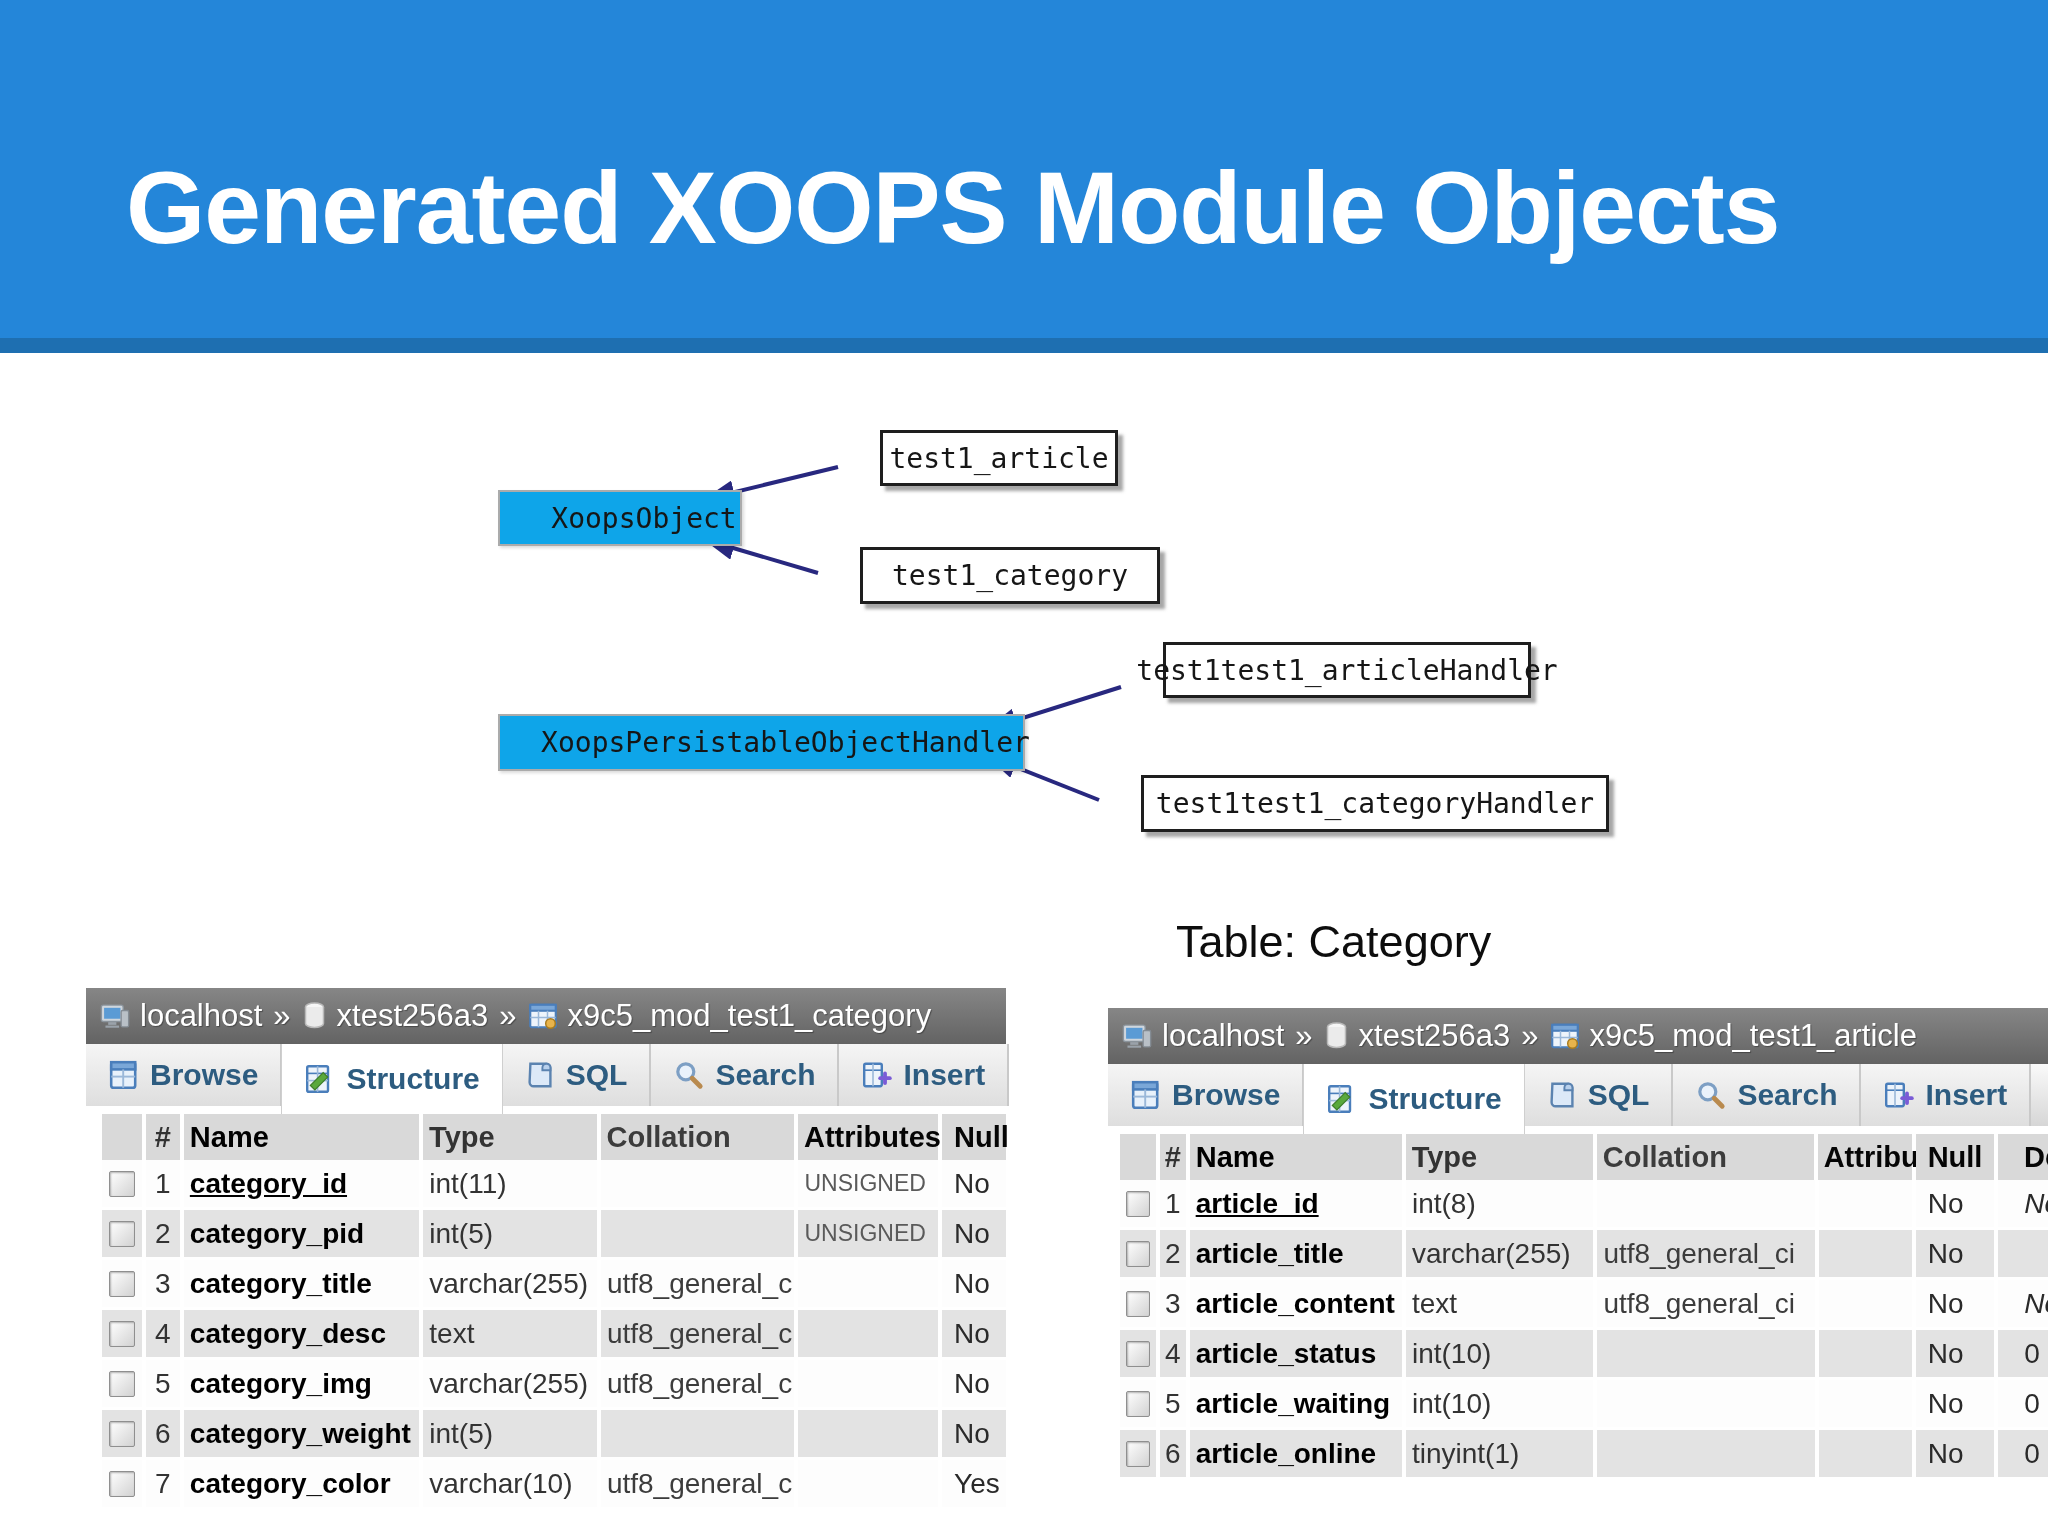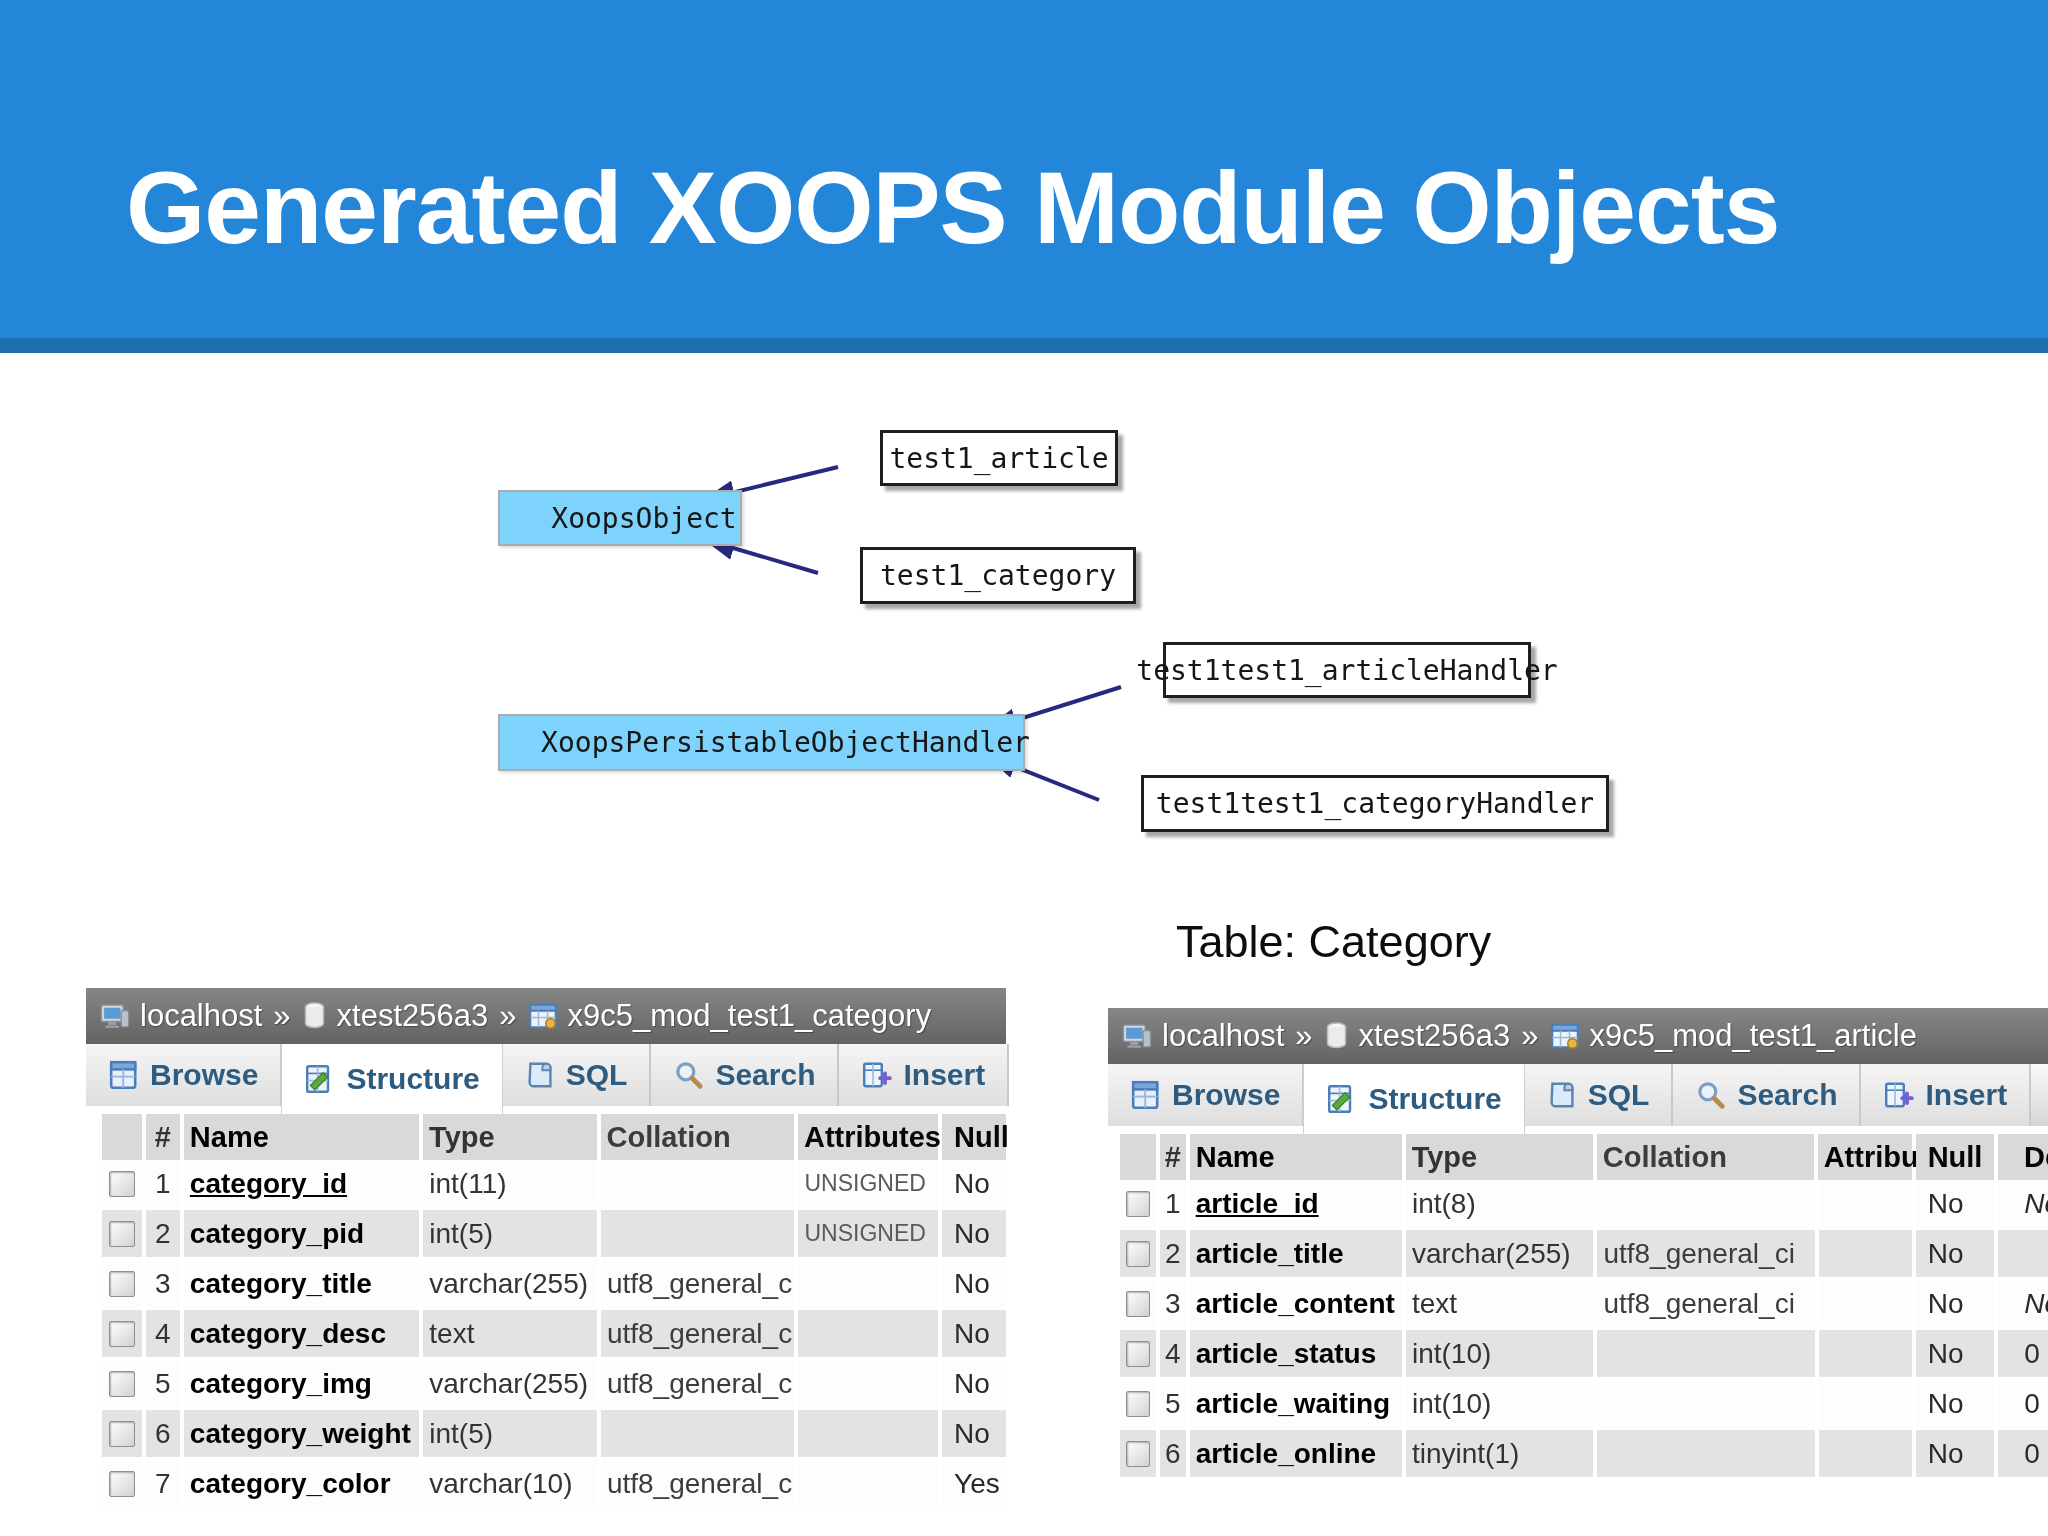--- a/index.html
+++ b/index.html
@@ -13,25 +13,25 @@
                font-size:102px;font-weight:bold;color:var(--title-color,#ffffff);
                letter-spacing:-1px;white-space:nowrap;}
   .header-strip{position:absolute;left:0;top:338px;width:2048px;height:15px;
                 background:var(--header-strip,#1e6fb1);}
 
   
   .arrows{position:absolute;left:0;top:0;width:2048px;height:1536px;pointer-events:none;}
   .node{position:absolute;display:flex;align-items:center;justify-content:center;
         font-family:"DejaVu Sans Mono","Liberation Mono",monospace;font-size:28px;color:#161616;
         white-space:nowrap;box-sizing:border-box;margin-left:48px;}
-  .node.base{border:2px solid #ababab;background:#7dd3fc;box-shadow:2px 2px 3px rgba(0,0,0,.14);padding-left:48px;}
+  .node.base{border:2px solid #ababab;background:#0ea5e9;box-shadow:2px 2px 3px rgba(0,0,0,.14);padding-left:48px;}
   .node.derived{border:3px solid #1e1e1e;background:#ffffff;box-shadow:5px 5px 3px rgba(80,80,80,.5);}
   .n-xobj{left:450px;top:490px;width:244px;height:56px;}
   .n-art{left:832px;top:430px;width:238px;height:56px;}
-  .n-cat{left:812px;top:547px;width:276px;height:57px;}
+  .n-cat{left:812px;top:547px;width:300px;height:57px;}
   .n-xpoh{left:450px;top:714px;width:527px;height:57px;}
   .n-arth{left:1115px;top:642px;width:368px;height:56px;}
   .n-cath{left:1093px;top:775px;width:468px;height:57px;}
 
   
   .caption{position:absolute;font-size:45px;color:#0d0d0d;white-space:nowrap;}
   .cap-left{left:262px;top:900px;}
   .cap-right{left:1176px;top:916px;}
 
   

